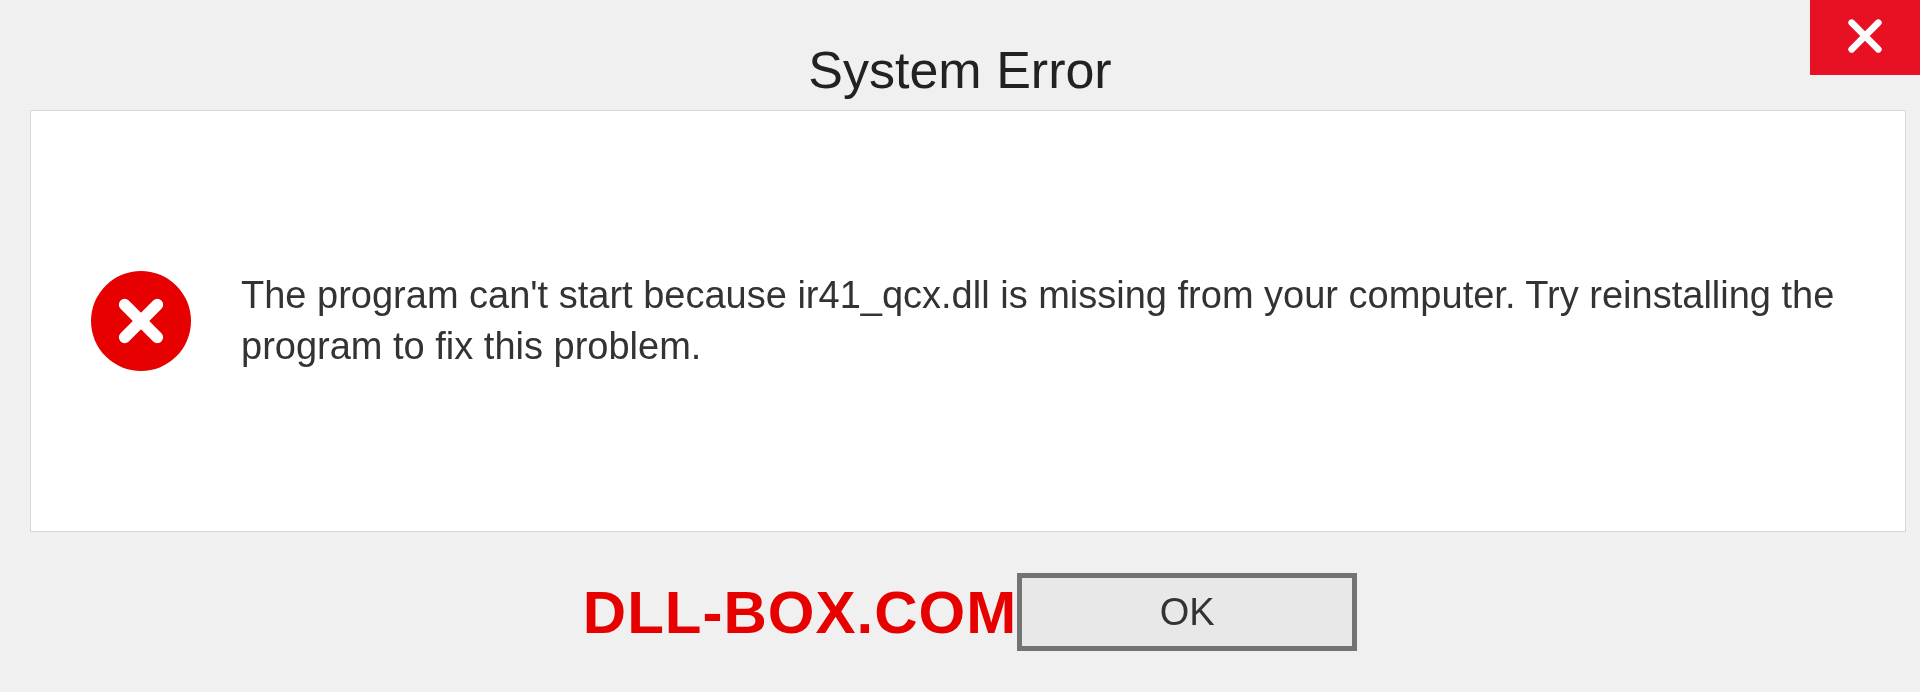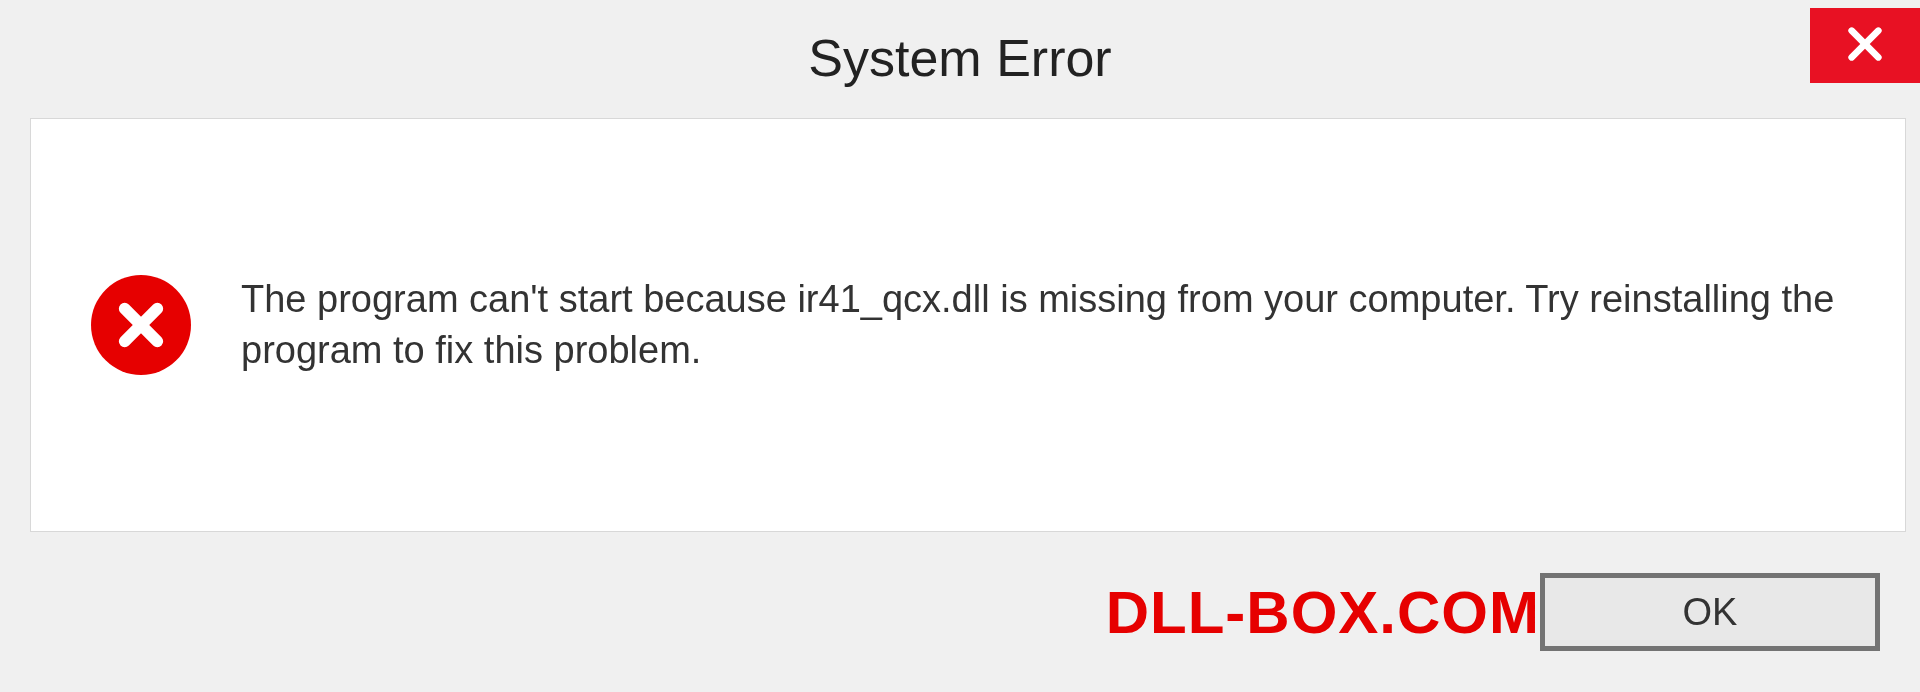--- a/index.html
+++ b/index.html
@@ -20,24 +20,23 @@
       width: 1920px;
       height: 692px;
       background: #f0f0f0;
       display: flex;
       flex-direction: column;
       position: relative;
     }
     .titlebar {
       height: 100px;
       display: flex;
-      align-items: center;
+      align-items: flex-end;
       justify-content: center;
       position: relative;
-      margin-top: 8px;
     }
     .title {
       font-size: 52px;
       font-weight: 400;
       color: #222;
       text-align: center;
     }
     .close-button {
       position: absolute;
       top: 0;
@@ -81,21 +80,21 @@
     .message-text {
       font-size: 38px;
       color: #333;
       line-height: 1.35;
       font-weight: 400;
     }
     .footer {
       height: 160px;
       display: flex;
       align-items: center;
-      justify-content: flex-end;
+      justify-content: center;
       padding: 0 40px 0 60px;
     }
     .watermark {
       font-size: 60px;
       font-weight: 800;
       color: #e60000;
       letter-spacing: 1px;
       font-family: Arial, Helvetica, sans-serif;
     }
     .ok-button {

